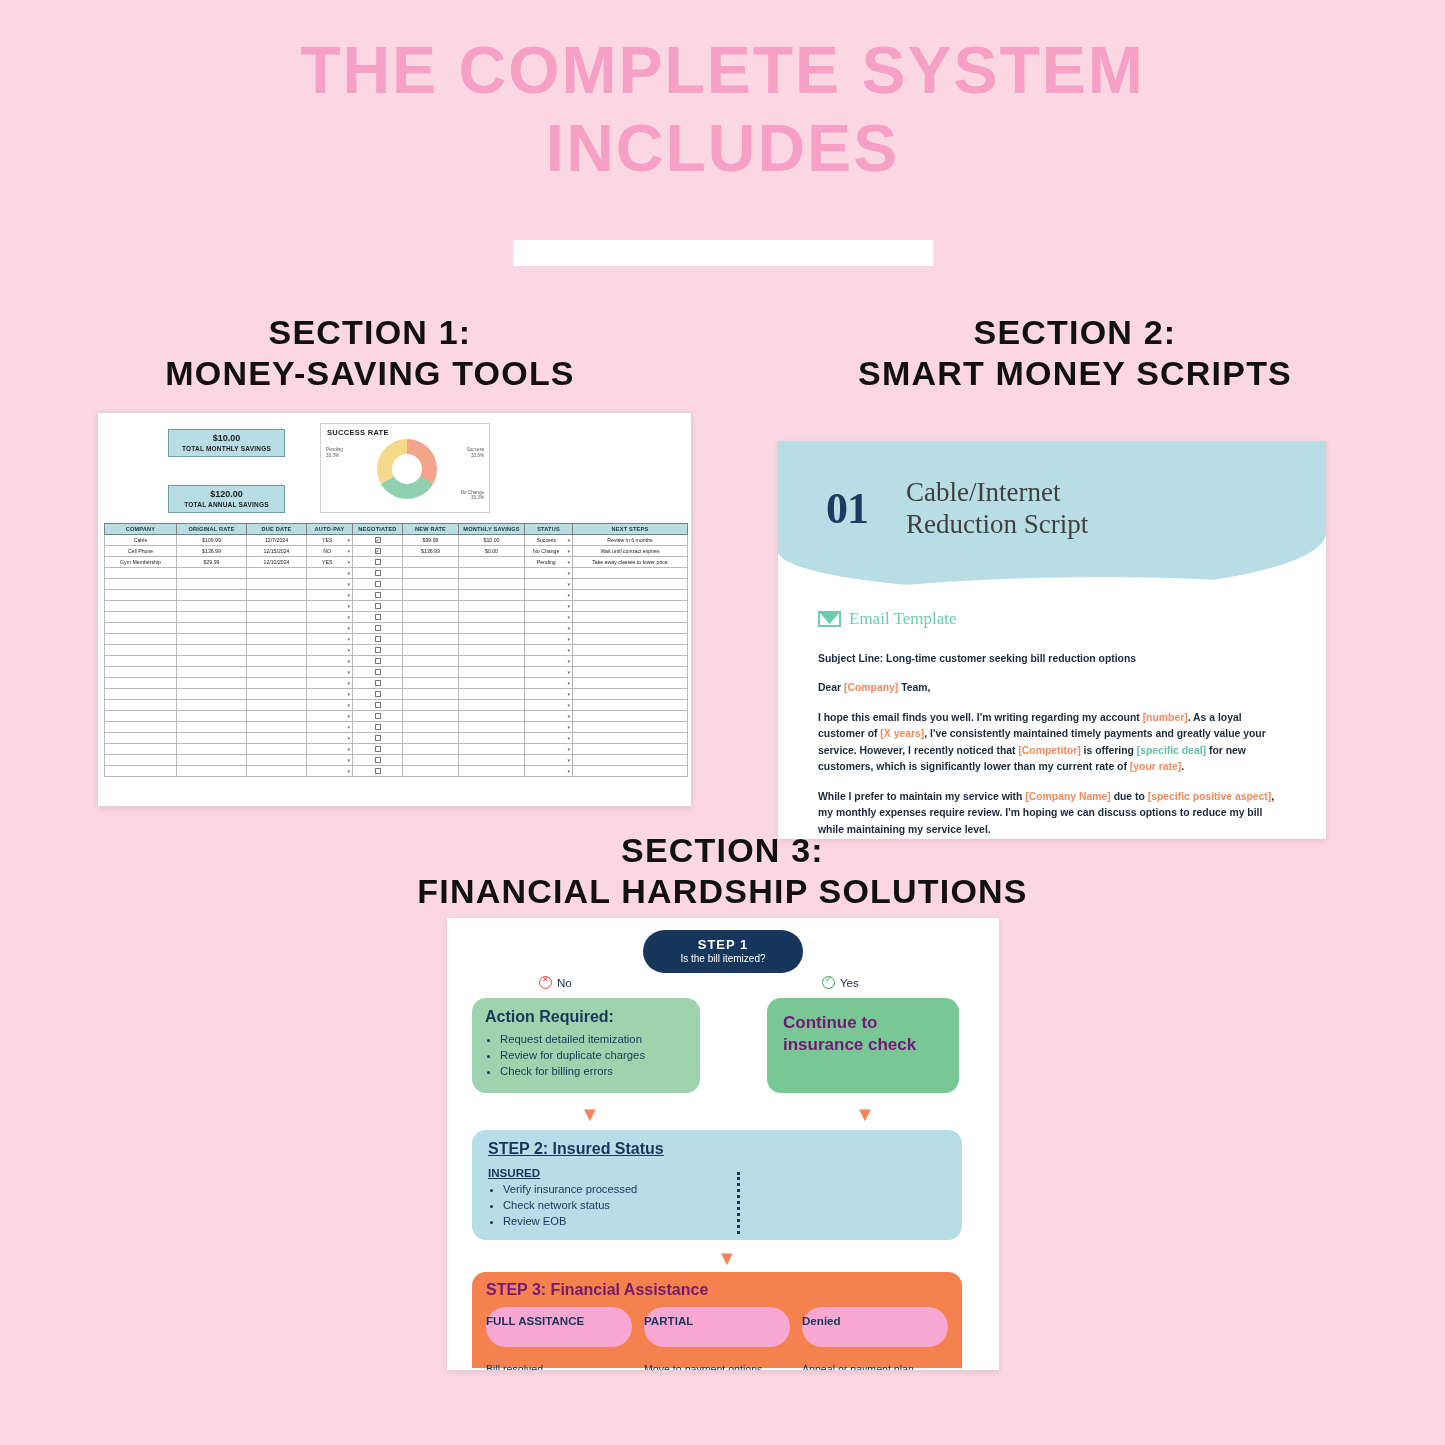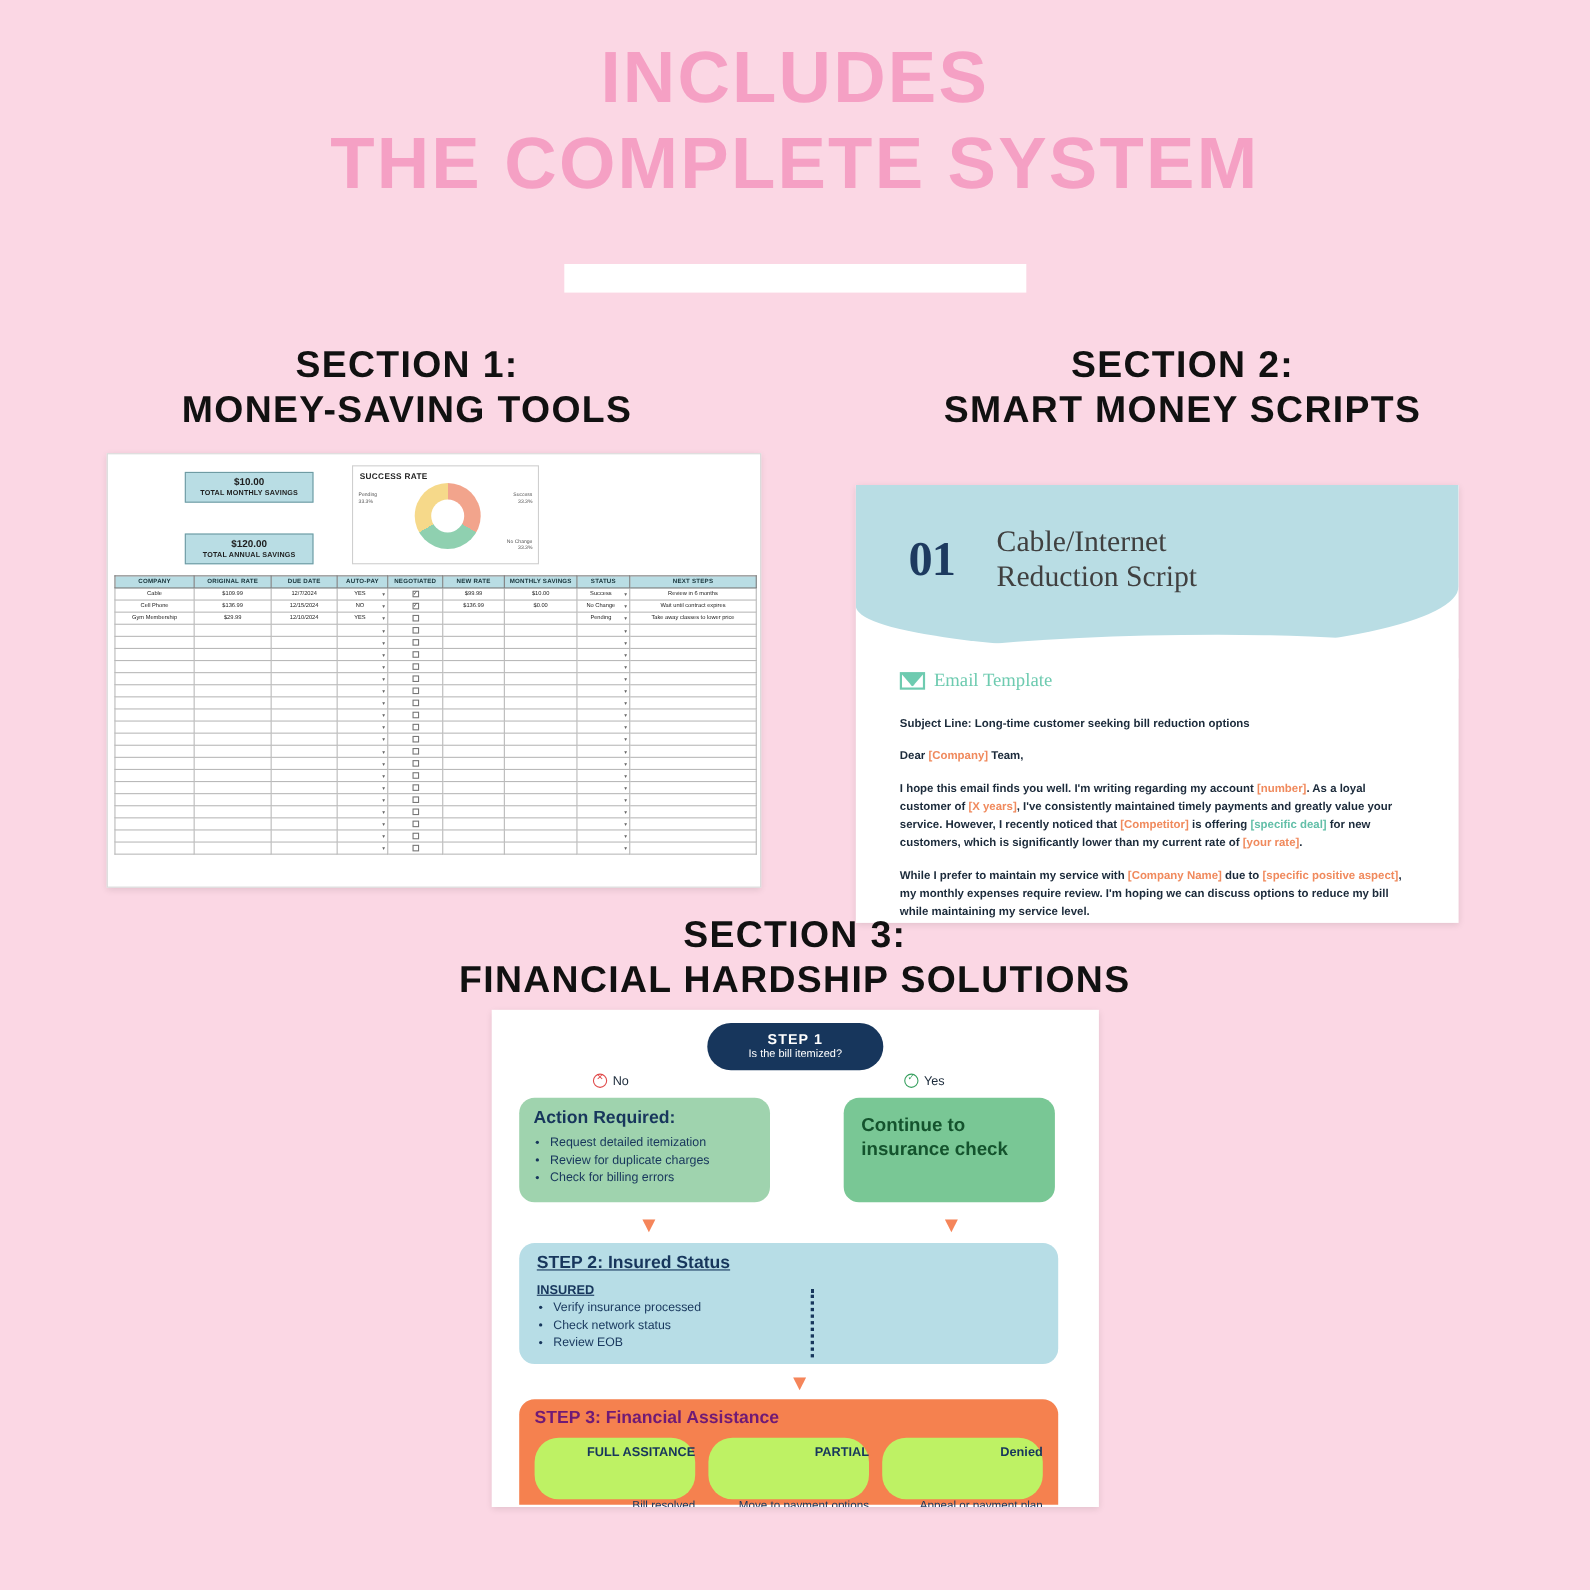--- a/index.html
+++ b/index.html
@@ -226,21 +226,21 @@
     background: #9fd3ae; border-radius: 14px; padding: 10px 13px;
   }
   .box-action h4 { margin: 0 0 5px 0; font-size: 16px; color: #17365c; }
   .box-action ul { margin: 0; padding-left: 15px; }
   .box-action li { font-size: 11.3px; color: #17365c; line-height: 1.42; }
 
   .box-continue {
     position: absolute; left: 320px; top: 80px; width: 192px; height: 95px;
     background: #79c795; border-radius: 14px; padding: 14px 16px;
   }
-  .box-continue span { font-size: 17px; color: #14532d; font-weight: bold; line-height: 1.3; display: block; }
+  .box-continue span { font-size: 17px; color: #701a75; font-weight: bold; line-height: 1.3; display: block; }
 
   .arrow { position: absolute; color: #f5855a; font-size: 20px; line-height: 1; }
   .ar-1 { left: 133px; top: 186px; }
   .ar-2 { left: 408px; top: 186px; }
   .ar-3 { left: 270px; top: 330px; }
 
   .box-step2 {
     position: absolute; left: 25px; top: 212px; width: 490px; height: 110px;
     background: #b7dde6; border-radius: 14px; padding: 10px 16px;
   }
@@ -255,32 +255,32 @@
     border-left: 3px dotted #17365c;
   }
 
   .box-step3 {
     position: absolute; left: 25px; top: 354px; width: 490px; height: 96px;
     background: #f5814f; border-radius: 14px 14px 0 0; padding: 9px 14px;
   }
   .box-step3 h4 { margin: 0 0 8px 0; font-size: 16px; color: #701a75; }
   .s3-cols { display: flex; gap: 12px; }
   .s3-card {
-    background: #bef264; border-radius: 22px; width: 152px; height: 56px;
-    text-align: right; padding-top: 7px;
+    background: #f9a8d4; border-radius: 22px; width: 152px; height: 40px;
+    text-align: left; padding-top: 7px;
   }
   .s3-card .t { font-size: 11.6px; font-weight: bold; color: #17365c; display: block; }
   .s3-card .s { font-size: 10.6px; color: #17365c; display: block; line-height: 1.25; margin-top: 36px; }
 </style>
 </head>
 <body>
 
 <div class="page-title">
+  <div>THE COMPLETE SYSTEM</div>
   <div>INCLUDES</div>
-  <div>THE COMPLETE SYSTEM</div>
 </div>
 <div class="title-underline"></div>
 
 <div class="row-1">
 
   <div class="col-left">
     <div class="section-heading">
       <div>SECTION 1:</div>
       <div>MONEY-SAVING TOOLS</div>
     </div>

